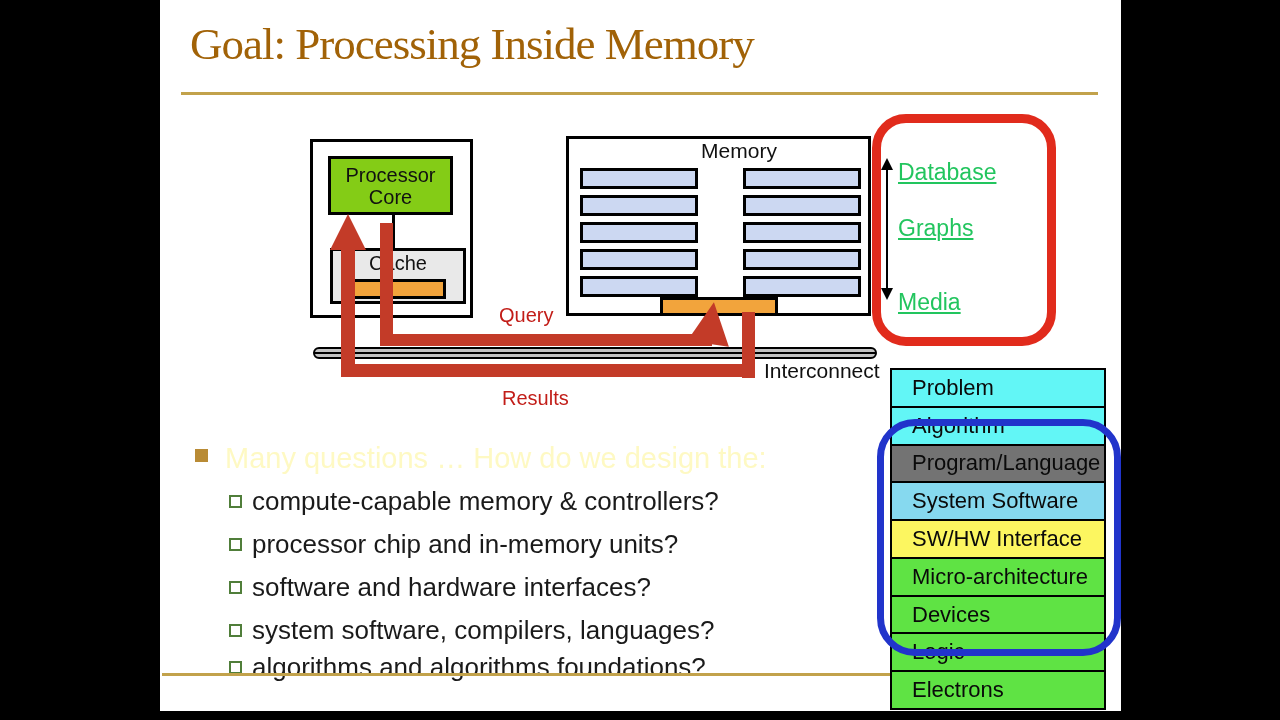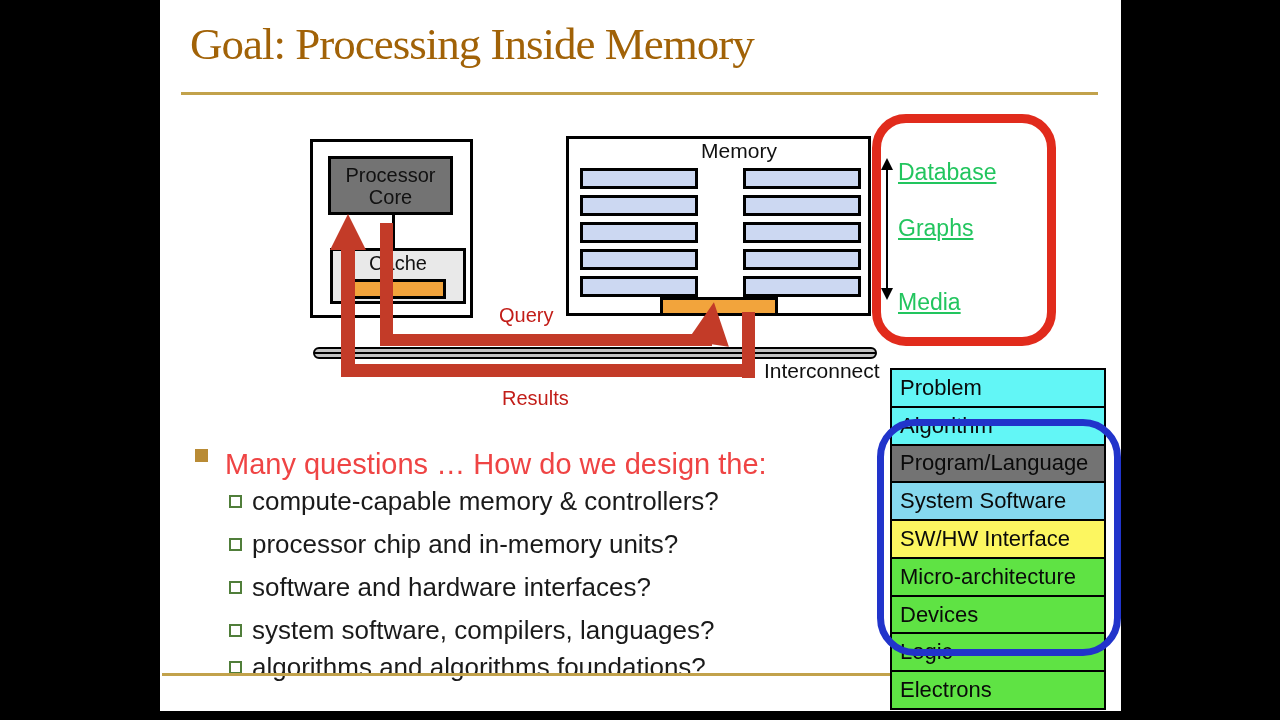--- a/index.html
+++ b/index.html
@@ -9,21 +9,21 @@
   .slide{left:160px;top:0;width:961px;height:711px;background:#fff;}
 
   
   .title{left:190px;top:18px;width:920px;height:64px;
          font-family:"Liberation Serif",serif;font-size:45px;color:#a16207;
          letter-spacing:-1px;white-space:nowrap;}
   .title-rule{left:181px;top:92px;width:917px;height:3px;background:#c2a24b;}
 
   
   .proc-box{left:310px;top:139px;width:157px;height:173px;border:3px solid #000;background:#fff;}
-  .core-box{left:328px;top:156px;width:119px;height:53px;border:3px solid #000;background:#737373;
+  .core-box{left:328px;top:156px;width:119px;height:53px;border:3px solid #000;background:#84cc16;
             display:flex;align-items:center;justify-content:center;text-align:center;
             font-size:20px;color:#111;line-height:1.1;}
   .core-cache-link{left:392px;top:212px;width:3px;height:36px;background:#000;}
   .cache-box{left:330px;top:248px;width:130px;height:50px;border:3px solid #000;background:#e9e9e9;}
   .cache-label{left:330px;top:252px;width:136px;text-align:center;font-size:20px;color:#111;}
   .cache-orange{left:345px;top:279px;width:95px;height:14px;background:#f2a43c;border:3px solid #000;}
 
   
   .mem-box{left:566px;top:136px;width:299px;height:174px;border:3px solid #000;background:#fff;}
   .mem-title{left:566px;top:139px;width:346px;text-align:center;font-size:21px;color:#111;}
@@ -57,32 +57,32 @@
   .wl-line{left:886px;top:169px;width:2px;height:120px;background:#000;z-index:6;}
   .wl-head-top{left:881px;top:158px;width:0;height:0;border-left:6px solid transparent;
                border-right:6px solid transparent;border-bottom:12px solid #000;z-index:6;}
   .wl-head-bot{left:881px;top:288px;width:0;height:0;border-left:6px solid transparent;
                border-right:6px solid transparent;border-top:12px solid #000;z-index:6;}
   .wl-label{left:898px;width:150px;font-size:23px;color:#22c55e;z-index:6;text-decoration:underline;}
   .wl-0{top:159px;} .wl-1{top:215px;} .wl-2{top:289px;}
 
   
   .b1-square{left:195px;top:449px;width:13px;height:13px;background:#b98b35;}
-  .b1-text{left:225px;top:442px;font-size:29px;color:#ef4444;white-space:nowrap;margin-top:6px;}
+  .b1-text{left:225px;top:442px;font-size:29px;color:#fef9c3;white-space:nowrap;}
   .sub-square{left:229px;width:9px;height:9px;border:2px solid #507e3a;background:#fff;}
   .sub-text{left:252px;font-size:26px;color:#1a1a1a;white-space:nowrap;}
   .ss-0{top:495px;} .ss-1{top:538px;} .ss-2{top:581px;} .ss-3{top:624px;} .ss-4{top:661px;}
   .st-0{top:486px;} .st-1{top:529px;} .st-2{top:572px;} .st-3{top:615px;} .st-4{top:652px;}
   .bottom-rule{left:162px;top:673px;width:728px;height:3px;background:#c2a24b;z-index:2;}
 
   
   .stack{left:890px;top:368px;width:212px;height:338px;border:2px solid #000;
          display:flex;flex-direction:column;z-index:2;background:#fff;}
   .stack-row{flex:1;border-bottom:2px solid #000;display:flex;align-items:center;
-             padding-left:8px;font-size:22px;color:#0a0a0a;}
+             padding-left:20px;font-size:22px;color:#0a0a0a;}
   .stack-row:last-child{border-bottom:none;}
   .blue-ring{left:877px;top:419px;width:230px;height:223px;border:7px solid #2134cb;
              border-radius:38px;z-index:7;}
 </style>
 </head>
 <body>
 
 <div id="stage">
   <div class="abs slide"></div>
 

